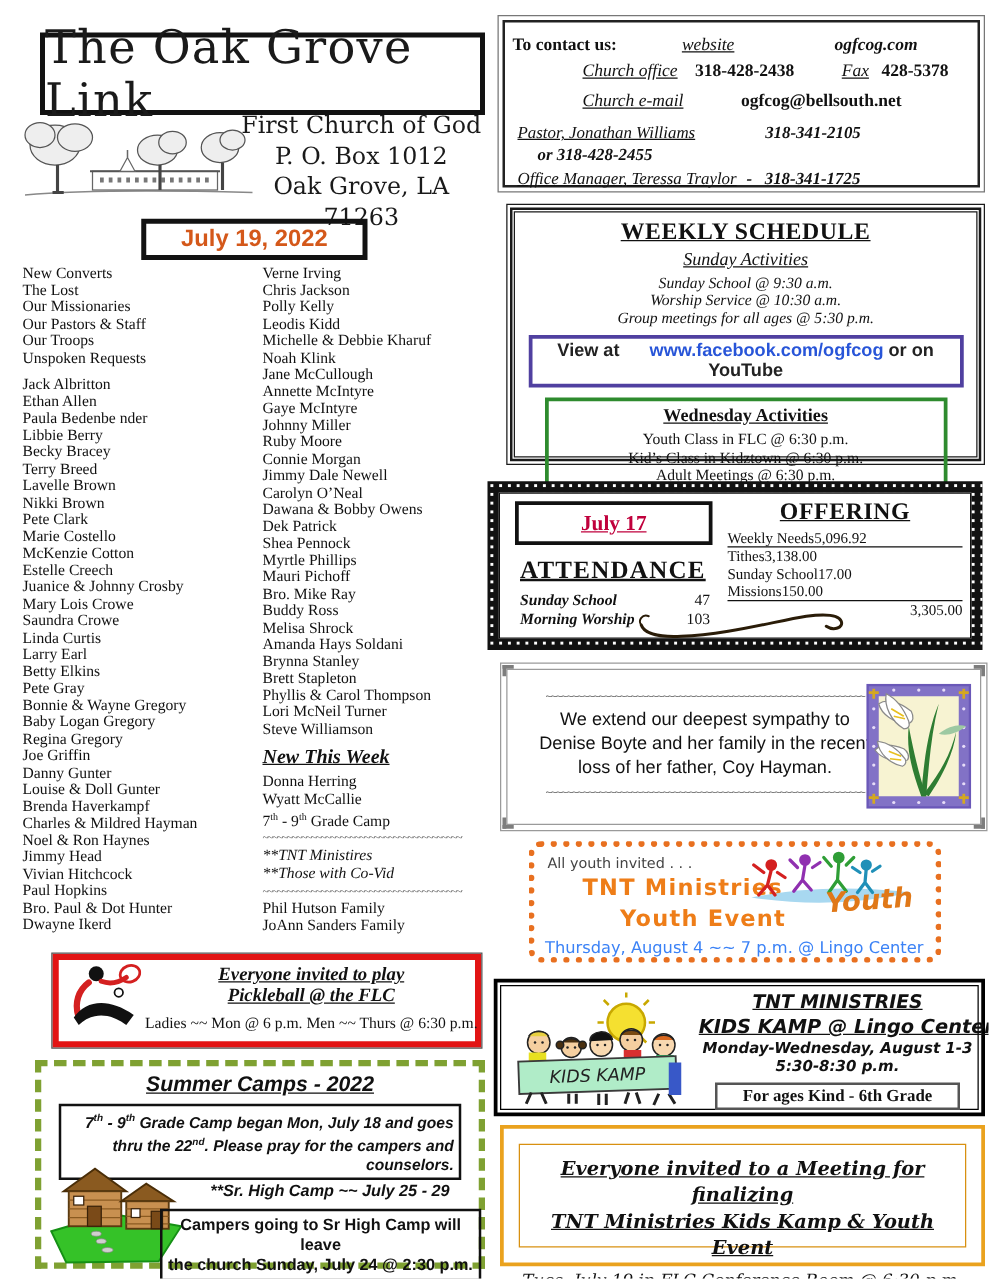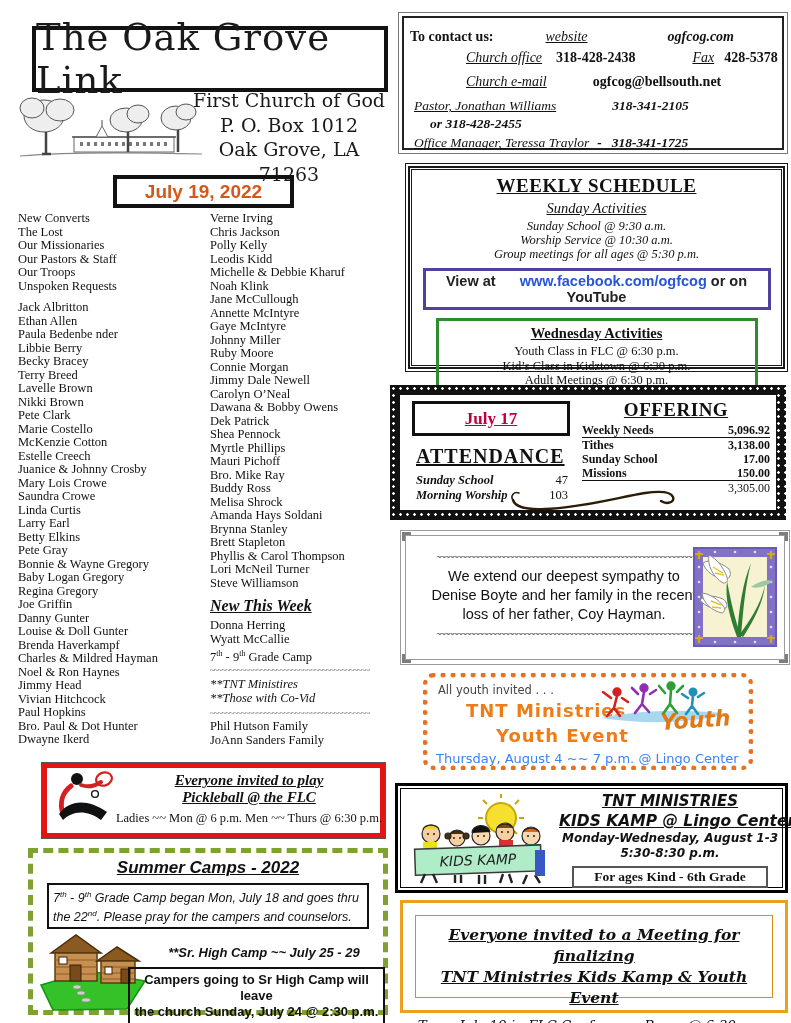--- a/index.html
+++ b/index.html
@@ -67,21 +67,21 @@
   .july17 { position:absolute; left:12px; top:6px; width:158px; height:35px; border:3px solid #111;
             display:flex; align-items:center; justify-content:center;
             font-size:17px; font-weight:bold; color:#c0003c; text-decoration:underline; }
   .att-title { position:absolute; left:16px; top:50px; font-size:20px; font-weight:bold; text-decoration:underline; letter-spacing:1px; }
   .att-rows { position:absolute; left:16px; top:78px; width:152px; list-style:none; font-size:12.5px; }
   .att-rows li { display:flex; justify-content:space-between; line-height:14.5px; }
   .att-rows .lab { font-weight:bold; font-style:italic; }
   .off-block { position:absolute; left:182px; top:4px; width:188px; }
   .off-title { text-align:center; font-size:19px; font-weight:bold; text-decoration:underline; letter-spacing:0.5px; }
   .off-table { list-style:none; font-size:12px; margin-top:2px; }
-  .off-table li { display:flex; justify-content:space-between; line-height:14px;font-weight:bold; }
+  .off-table li { display:flex; line-height:14px; }
   .off-table li:nth-child(1), .off-table li:nth-child(4) { border-bottom:1px solid #111; }
   .off-total { text-align:right; font-size:12px; line-height:14px; }
   .swash { position:absolute; left:105px; top:88px; }
 
   
   .symp-box { left:400px; top:530px; width:390px; height:135px; border:1px solid #9a9a9a; background:#fff; }
   .symp-frame { position:absolute; inset:4px; border:1px solid #9a9a9a; pointer-events:none; }
   .symp-corner { position:absolute; width:9px; height:9px; border:0 solid #7d7d7d; }
   .sc-tl { left:1px; top:1px; border-left-width:3px; border-top-width:3px; }
   .sc-tr { right:1px; top:1px; border-right-width:3px; border-top-width:3px; }
@@ -106,22 +106,22 @@
   .pickle-box { left:42px; top:763px; width:343px; height:75px; border:5px solid #e21414; outline:1px solid #555; background:#fff; }
   .pk-art { position:absolute; left:4px; top:2px; }
   .pk-text { position:absolute; left:68px; top:4px; width:268px; text-align:center; }
   .pk-l1 { font-weight:bold; font-style:italic; text-decoration:underline; font-size:15px; line-height:17px; }
   .pk-sched { margin-top:5px; font-size:12.5px; }
 
   
   .camps-box { left:28px; top:848px; width:360px; height:167px; border:5px dashed #7fa132; background:#fff; }
   .camps-title { margin-top:5px; text-align:center; font-family:"Liberation Sans", sans-serif;
                  font-weight:bold; font-style:italic; text-decoration:underline; font-size:17px; }
-  .camps-b1 { margin:5px auto 0 auto; width:322px; border:2px solid #111; padding:2px 4px; text-align:left;
-              font-family:"Liberation Sans", sans-serif; font-weight:normal; font-style:italic; font-size:12.5px; line-height:15px; }
+  .camps-b1 { margin:5px auto 0 auto; width:322px; border:2px solid #111; padding:2px 4px; text-align:right;
+              font-family:"Liberation Sans", sans-serif; font-weight:bold; font-style:italic; font-size:12.5px; line-height:15px; }
   .camps-b1 sup { font-size:8px; }
   .cabins { position:absolute; left:6px; top:70px; }
   .srhigh { position:absolute; left:112px; top:92px; width:238px; text-align:center;
             font-family:"Liberation Sans", sans-serif; font-weight:bold; font-style:italic; font-size:13px; }
   .camps-b2 { position:absolute; left:95px; top:114px; width:257px; border:2px solid #111; padding:3px 2px; text-align:center;
               font-family:"Liberation Sans", sans-serif; font-weight:bold; font-size:13px; line-height:16px; }
 
   
   .kids-outer { left:395px; top:783px; width:393px; height:110px; border:3px solid #000; padding:2px; background:#fff; }
   .kids-inner { position:relative; border:1px solid #000; width:100%; height:100%; }
@@ -184,21 +184,21 @@
   <div class="abs contact-outer">
     <div class="contact-inner">
       <div class="c-row">
         <span class="c-bold">To contact us:</span>
         <span class="c-iu" style="margin-left:52px;">website</span>
         <span class="c-bi" style="margin-left:auto; margin-right:42px;">ogfcog.com</span>
       </div>
       <div class="c-row">
         <span class="c-iu" style="margin-left:56px;">Church office</span>
         <span class="c-bold" style="margin-left:14px;">318-428-2438</span>
-        <span class="c-iu" style="margin-left:57px;">Fax</span>
+        <span class="c-iu" style="margin-left:38px;">Fax</span>
         <span class="c-bold" style="margin-left:10px;">428-5378</span>
       </div>
       <div class="c-row" style="margin-top:3px;">
         <span class="c-iu" style="margin-left:56px;">Church e-mail</span>
         <span class="c-bold" style="margin-left:46px;">ogfcog@bellsouth.net</span>
       </div>
       <div class="c-row" style="margin-top:3px; font-size:13.5px;">
         <span class="c-iu" style="margin-left:4px;">Pastor, Jonathan Williams</span>
         <span class="c-bi" style="margin-left:56px;">318-341-2105</span>
       </div>

